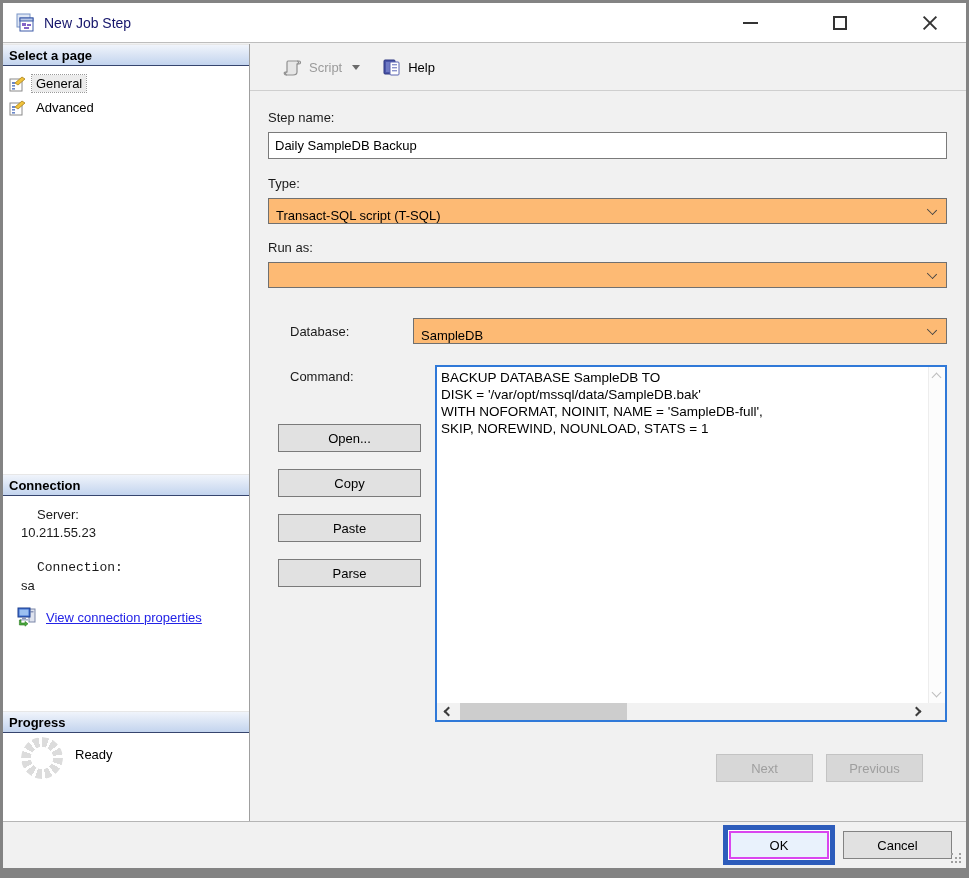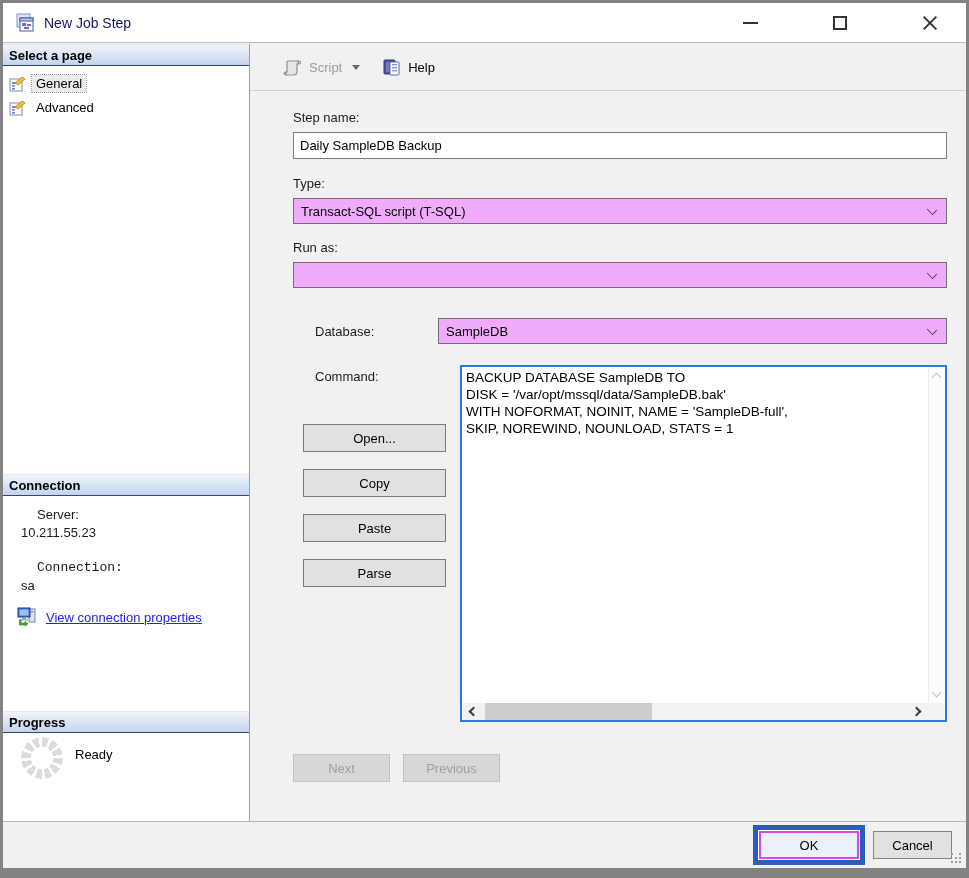--- a/index.html
+++ b/index.html
@@ -56,29 +56,29 @@
     height:47px; border-bottom:1px solid #cfcfcf;
     display:flex; align-items:center; padding-left:33px;
   }
   .tool-group { display:flex; align-items:center; cursor:pointer; }
   .tool-group.disabled { cursor:default; }
   .tool-label { font-size:13px; margin-left:6px; }
   .tool-label.gray { color:#9b9b9b; }
   .caret-down { width:0; height:0; border-left:4px solid transparent; border-right:4px solid transparent; border-top:5px solid #6b6b6b; margin-left:10px; }
   .tb-gap { width:22px; }
 
-  .content { padding:19px 19px 0 2px;margin-left:41px; }
+  .content { padding:19px 19px 0 18px; }
   .field-label { font-size:13px; color:#1a1a1a; margin-bottom:7px; }
   .text-input {
     width:100%; height:27px; background:#fff; border:1px solid #7a7a7a;
     font-family:"Liberation Sans",sans-serif; font-size:13px; color:#000; padding:0 6px;
   }
   .combo {
-    position:relative; width:100%; height:26px; background:#f0abfc; border:1px solid #707070;
-    font-size:13px; color:#000; display:flex; align-items:center; padding:0 26px 0 7px; cursor:pointer;
+    position:relative; width:100%; height:26px; background:#fdba74; border:1px solid #707070;
+    font-size:13px; color:#000; display:flex; align-items:flex-end; padding:0 26px 0 7px; cursor:pointer;
   }
   .chev { position:absolute; right:10px; top:8px; width:8px; height:8px; border-right:1.6px solid #444; border-bottom:1.6px solid #444; transform:rotate(45deg) scale(1,0.8); transform-origin:center; margin-top:-1px; }
   .mt17 { margin-top:17px; } .mt16 { margin-top:16px; }
 
   .inline-row { display:flex; align-items:center; margin-top:30px; }
   .inline-row .row-label { width:145px; padding-left:22px; font-size:13px; color:#1a1a1a; }
   .inline-row .combo { flex:1; }
 
   .command-row { display:flex; margin-top:21px; }
   .cmd-left { width:167px; padding-left:22px; }
@@ -99,39 +99,39 @@
   .vchev { position:absolute; left:4px; width:7px; height:7px; border-right:1.6px solid #bdbdbd; border-bottom:1.6px solid #bdbdbd; }
   .vchev.up { top:7px; transform:rotate(-135deg); }
   .vchev.down { bottom:7px; transform:rotate(45deg); }
   .hscroll { position:absolute; left:0; right:17px; bottom:0; height:17px; background:#f2f2f2; }
   .hchev { position:absolute; top:5px; width:7px; height:7px; border-right:2px solid #3d3d3d; border-bottom:2px solid #3d3d3d; }
   .hchev.left { left:8px; transform:rotate(135deg); }
   .hchev.right { right:8px; transform:rotate(-45deg); }
   .hthumb { position:absolute; left:23px; top:0; width:167px; height:17px; background:#cdcdcd; }
   .sb-corner { position:absolute; right:0; bottom:0; width:17px; height:17px; background:#f2f2f2; }
 
-  .wizard-row { display:flex; margin-top:32px; padding-right:24px; gap:13px; }
+  .wizard-row { display:flex; justify-content:flex-end; margin-top:32px; padding-right:24px; gap:13px; }
   .btn-disabled {
     width:97px; height:28px; background:#d7d7d7; border:1px solid #c3c3c3;
     font-family:"Liberation Sans",sans-serif; font-size:13px; color:#9f9f9f;
   }
 
   
   .footer {
     position:absolute; left:0; right:0; bottom:0; height:47px; background:#f1f1f1;
     border-top:1px solid #b5b5b5; display:flex; align-items:center; justify-content:flex-end;
     padding-right:14px;
   }
   .ok-annotation { border:5px solid #2d5cbb; background:#fff; padding:1px; margin-right:8px; }
   .ok-btn {
     width:100px; height:28px; background:#e9f2fc; border:2px solid #d946ef;
     font-family:"Liberation Sans",sans-serif; font-size:13px; color:#000; cursor:pointer; display:block;
   }
   .cancel-btn {
-    width:79px; height:28px; background:#e1e1e1; border:1px solid #838383;
+    width:109px; height:28px; background:#e1e1e1; border:1px solid #838383;
     font-family:"Liberation Sans",sans-serif; font-size:13px; color:#000; cursor:pointer;
   }
   .grip { position:absolute; right:3px; bottom:3px; width:12px; height:12px; }
   .grip::before {
     content:""; position:absolute; left:0; top:0; width:2px; height:2px; background:#9e9e9e;
     box-shadow:8px 0 #9e9e9e, 8px 4px #9e9e9e, 8px 8px #9e9e9e, 4px 4px #9e9e9e, 4px 8px #9e9e9e, 0 8px #9e9e9e;
   }
   svg { display:block; }
 </style>
 </head>

